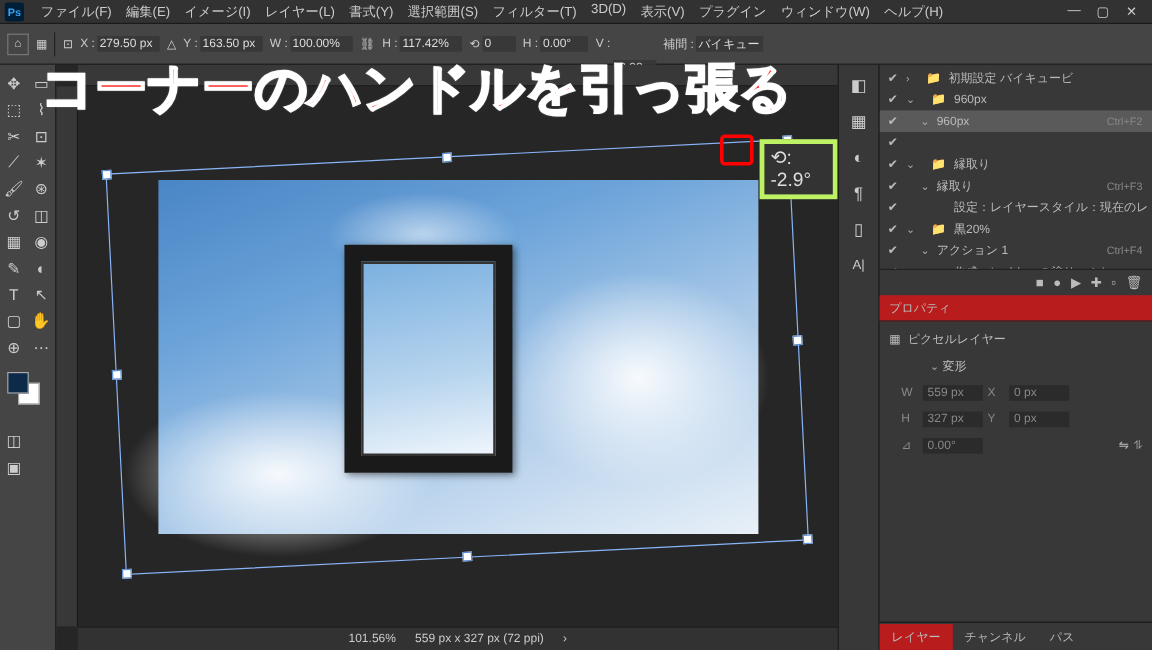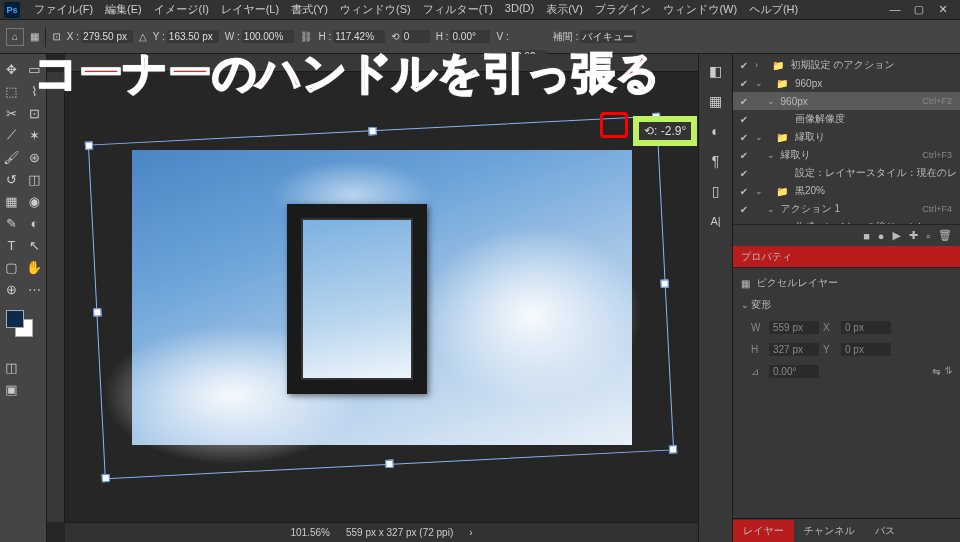--- a/index.html
+++ b/index.html
@@ -26,56 +26,56 @@
 .ruler-h { position: absolute; top: 0; left: 18px; right: 0; height: 18px; background: #383838; border-bottom: 1px solid #1a1a1a; }
 .ruler-v { position: absolute; top: 18px; left: 0; width: 18px; bottom: 20px; background: #383838; border-right: 1px solid #1a1a1a; }
 .canvas-wrap { position: absolute; top: 18px; left: 18px; right: 0; bottom: 20px; display: flex; align-items: center; justify-content: center; }
 .canvas { width: 500px; height: 295px; position: relative; }
 .sky { position: absolute; inset: 0; background: linear-gradient(160deg, #4a85c5 0%, #6ba3d9 30%, #a8c8e8 60%, #e8f0f8 100%); }
 .cloud { position: absolute; background: radial-gradient(ellipse, rgba(255,255,255,0.9), rgba(255,255,255,0) 70%); border-radius: 50%; }
 .frame { position: absolute; left: 155px; top: 54px; width: 140px; height: 190px; border: 14px solid #1a1a1a; background: linear-gradient(170deg, #7bb0e0 0%, #b8d5ee 60%, #f0f6fc 100%); box-shadow: inset 0 0 0 2px #333, 2px 2px 6px rgba(0,0,0,0.5); }
 .bbox { position: absolute; border: 1px solid #8ab4f8; pointer-events: none; }
 .handle { position: absolute; width: 8px; height: 8px; background: #fff; border: 1px solid #5a8fd6; transform: translate(-50%, -50%); }
 .red-box { position: absolute; border: 3px solid #ff0000; border-radius: 4px; }
-.angle-tip { position: absolute; background: #333; color: #ddd; font-size: 12px; padding: 2px 5px; border: 6px solid #bef264; }
+.angle-tip { position: absolute; background: #333; color: #ddd; font-size: 16px; padding: 2px 5px; border: 4px solid #bef264; }
 .statusbar { position: absolute; bottom: 0; left: 18px; right: 0; height: 20px; background: #323232; display: flex; align-items: center; padding: 0 8px; gap: 16px; font-size: 10px; border-top: 1px solid #1a1a1a; justify-content: center; }
 .midpanel { width: 34px; background: #383838; border-left: 1px solid #1a1a1a; display: flex; flex-direction: column; padding-top: 6px; gap: 8px; align-items: center; }
 .midpanel .mi { width: 22px; height: 22px; display: flex; align-items: center; justify-content: center; font-size: 14px; cursor: pointer; }
 .rightpanel { width: 228px; background: #383838; border-left: 1px solid #1a1a1a; display: flex; flex-direction: column; font-size: 10px; color: #bbb; }
 .panel-head { height: 22px; display: flex; align-items: center; padding: 0 8px; border-bottom: 1px solid #222; background: #b91c1c; }
 .action-list { max-height: 170px; overflow: hidden; padding: 2px 0; }
 .arow { display: flex; align-items: center; height: 18px; padding: 0 4px; gap: 4px; }
 .arow .chk { width: 14px; text-align: center; }
 .arow .lbl { flex: 1; white-space: nowrap; overflow: hidden; padding-left: 2px; }
 .arow .sc { color: #888; font-size: 9px; padding-right: 4px; margin-left: 45px; }
 .arow.sel { background: #5a5a5a; }
 .action-ctrl { height: 22px; border-top: 1px solid #222; display: flex; align-items: center; justify-content: flex-end; gap: 8px; padding: 0 8px; font-size: 11px; }
 .props { flex: 1; padding: 4px 8px; }
-.props .sect { padding: 4px 0; }
+.props .sect { padding: 4px 0; margin-left: 34px; }
 .props .row { display: flex; align-items: center; gap: 4px; height: 22px; }
 .props .row .lbl { width: 14px; color: #888; }
 .props .row .val { width: 50px; background: #2b2b2b; padding: 1px 4px; color: #888; }
 .tabs-bot { height: 24px; border-top: 1px solid #1a1a1a; display: flex; align-items: center; }
 .tabs-bot span { padding: 4px 10px; font-size: 10px; cursor: pointer; }
 .tabs-bot span.act { background: #b91c1c; }
 .overlay-text { position: absolute; top: 44px; left: 34px; right: 4px; font-size: 44px; font-weight: 900; color: #ff1a1a; -webkit-text-stroke: 2px #fff; letter-spacing: 0; white-space: nowrap; z-index: 1000; text-shadow: 0 0 2px #fff; }
 .chev { font-size: 9px; color: #aaa; }
 </style>
 </head>
 <body>
 
 <div class="titlebar">
   <div class="ps-icon">Ps</div>
   <div class="menubar">
     <span>ファイル(F)</span>
     <span>編集(E)</span>
     <span>イメージ(I)</span>
     <span>レイヤー(L)</span>
     <span>書式(Y)</span>
-    <span>ウィンドウ(S)</span>
+    <span>選択範囲(S)</span>
     <span>フィルター(T)</span>
     <span>3D(D)</span>
     <span>表示(V)</span>
     <span>プラグイン</span>
     <span>ウィンドウ(W)</span>
     <span>ヘルプ(H)</span>
   </div>
   <div class="win-controls">
     <span>—</span>
     <span>▢</span>
@@ -224,39 +224,38 @@
     <div class="mi" style="font-size:11px">A|</div>
   </div>
 
   <div class="rightpanel">
     <div class="action-list">
       <div class="arow">
           <span class="chk">✔</span>
           <span class="chev">›</span>
           <span style="width:6px"></span>
           <span>📁</span>
-          <span class="lbl">初期設定 のアクション</span>
+          <span class="lbl">初期設定 バイキュービ</span>
         </div>
       <div class="arow">
           <span class="chk">✔</span>
           <span class="chev">⌄</span>
           <span style="width:6px"></span>
           <span>📁</span>
           <span class="lbl">960px</span>
         </div>
       <div class="arow sel">
           <span class="chk">✔</span>
           <span class="chev" style="margin-left:12px">⌄</span>
           <span class="lbl">960px</span>
           <span class="sc">Ctrl+F2</span>
         </div>
       <div class="arow">
           <span class="chk">✔</span>
           <span style="width:34px"></span>
-          <span class="lbl">画像解像度</span>
         </div>
       <div class="arow">
           <span class="chk">✔</span>
           <span class="chev">⌄</span>
           <span style="width:6px"></span>
           <span>📁</span>
           <span class="lbl">縁取り</span>
         </div>
       <div class="arow">
           <span class="chk">✔</span>

